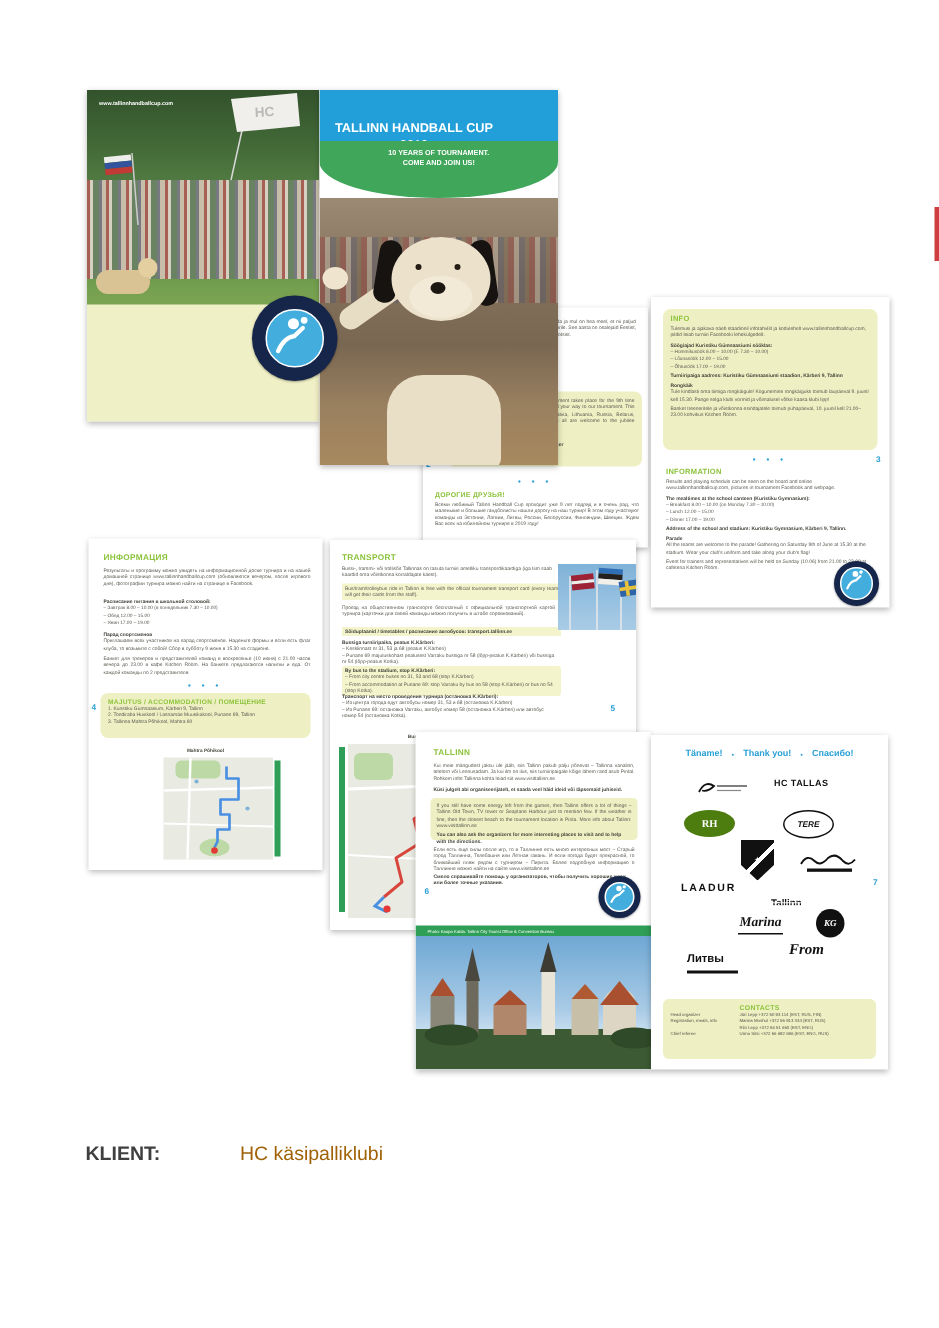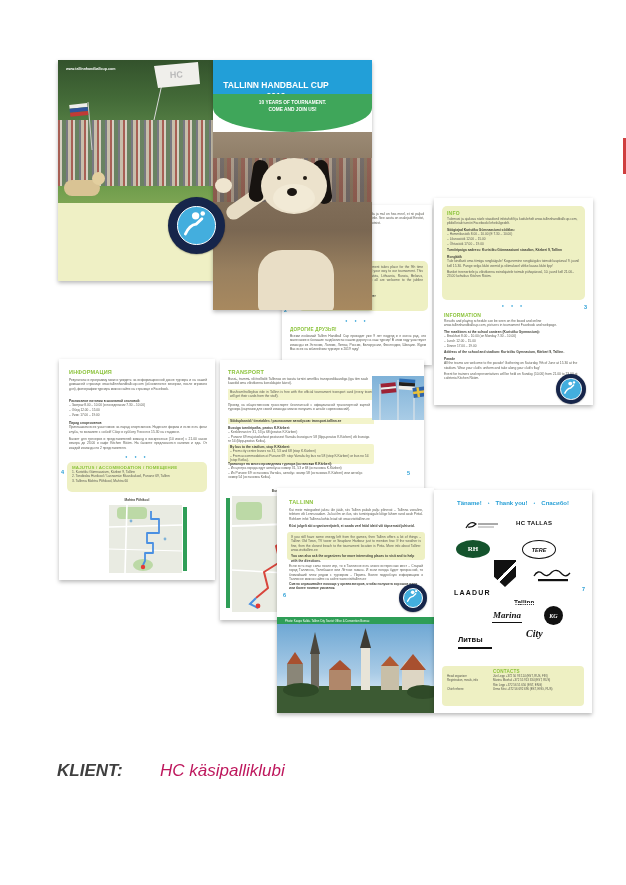--- a/index.html
+++ b/index.html
@@ -298,21 +298,21 @@
 
   <div class="logo" style="left:28px;top:28px;width:38px;height:14px;">
     <svg width="38" height="14">
         <path d="M4 10 Q8 2 14 6 Q10 10 6 9" fill="none" stroke="#111" stroke-width="1.2"></path>
         <line x1="16" y1="6" x2="36" y2="6" stroke="#555" stroke-width="1"></line>
         <line x1="16" y1="9" x2="32" y2="9" stroke="#888" stroke-width=".8"></line>
       </svg>
   </div>
   <div class="logo" style="left:82px;top:30px;font-weight:bold;font-size:6px;letter-spacing:.3px;">HC TALLAS</div>
 
-  <div class="logo" style="left:22px;top:50px;width:34px;height:18px;background:#14532d;border-radius:50%;display:flex;align-items:center;justify-content:center;">
+  <div class="logo" style="left:22px;top:50px;width:34px;height:18px;background:#4d7c0f;border-radius:50%;display:flex;align-items:center;justify-content:center;">
     <span style="color:#fff;font-family:'Liberation Serif',serif;font-weight:bold;font-size:7px;">RH</span>
   </div>
   <div class="logo" style="left:88px;top:50px;width:32px;height:17px;border:1.3px solid #111;border-radius:50%;display:flex;align-items:center;justify-content:center;">
     <span style="font-weight:bold;font-style:italic;font-size:5.5px;color:#111;">TERE</span>
   </div>
 
   <div class="logo" style="left:60px;top:70px;width:22px;height:27px;background:linear-gradient(135deg,#111 48%,#fff 48%,#fff 56%,#111 56%);clip-path:polygon(0 0,100% 0,100% 62%,50% 100%,0 62%);display:flex;align-items:center;justify-content:center;">
     <span style="color:#fff;font-size:6px;">✦</span>
   </div>
   <div class="logo" style="left:98px;top:78px;width:40px;height:16px;">
@@ -332,21 +332,21 @@
     <div style="width:30px;height:1px;background:#111;margin:0 auto;"></div>
   </div>
   <div class="logo" style="left:110px;top:116px;width:19px;height:19px;background:#111;border-radius:50%;display:flex;align-items:center;justify-content:center;">
     <span style="color:#fff;font-family:'Liberation Serif',serif;font-style:italic;font-weight:bold;font-size:6px;">KG</span>
   </div>
 
   <div class="logo" style="left:24px;top:138px;">
     <span style="font-weight:bold;font-size:7.5px;color:#111;">Литвы</span>
     <div style="width:34px;height:2px;background:#111;margin-top:.5px;"></div>
   </div>
-  <div class="logo" style="left:92px;top:138px;font-family:'Liberation Serif',serif;font-style:italic;font-weight:bold;font-size:10px;">City</div>
+  <div class="logo" style="left:92px;top:138px;font-family:'Liberation Serif',serif;font-style:italic;font-weight:bold;font-size:10px;">From</div>
 
   <div class="abs num" style="left:148px;top:96px;">7</div>
 
   <div class="abs cream" style="left:8px;top:176px;width:142px;height:40px;padding:3px 5px;box-sizing:border-box;border-radius:4px;">
     <div class="gh" style="font-size:4.6px;margin-left:46px;">CONTACTS</div>
     <div class="crow">
         <span class="cl">Head organizer</span>
         <span class="cv">Jüri Lepp +372 50 93 114 (EST, RUS, FIN)</span>
       </div>
     <div class="crow">
@@ -359,18 +359,18 @@
       </div>
     <div class="crow">
         <span class="cl">Chief referee</span>
         <span class="cv">Urmo Sitsi +372 56 692 696 (EST, ENG, RUS)</span>
       </div>
   </div>
 </div>
 
 <div class="abs" style="left:623px;top:138px;width:3px;height:36px;background:#cf3f3f;"></div>
 
-<div class="abs" style="left:57px;top:761px;width:420px;color:#3f3f3f;font-size:17px;font-style:italic;">
+<div class="abs" style="left:57px;top:761px;width:420px;color:#3f3f3f;font-size:13px;">
   <div style="display:flex;margin-bottom:21px;">
     <span style="width:103px;font-weight:bold;">KLIENT:</span>
-    <span style="color:#be185d;">HC käsipalliklubi</span>
+    <span style="color:#a16207;">HC käsipalliklubi</span>
   </div>
 </div>
 
 </body></html>

